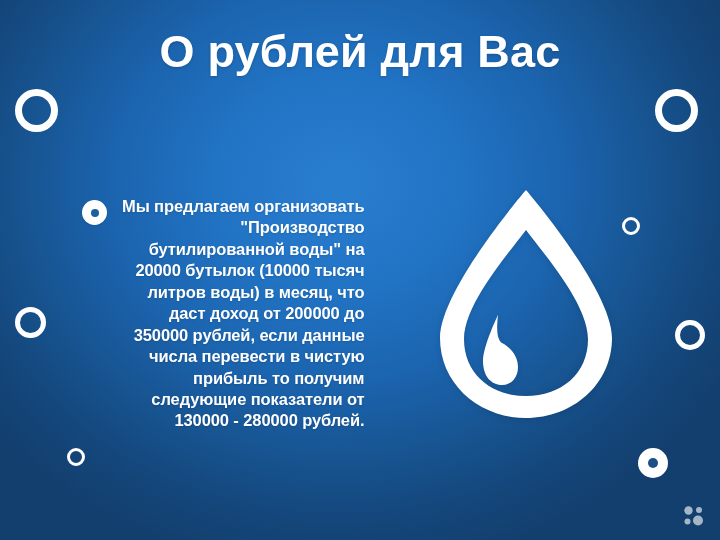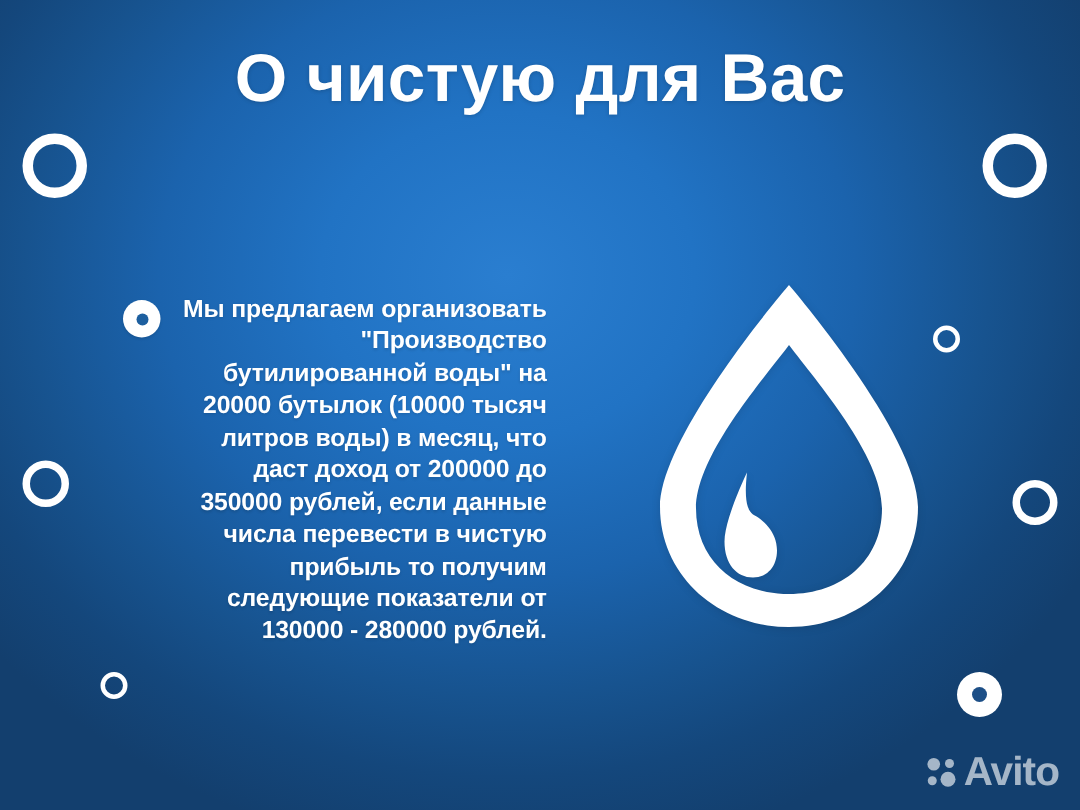--- a/index.html
+++ b/index.html
@@ -156,21 +156,21 @@
 <div id="slide">
 
   <div class="ring" id="ring-tl"></div>
   <div class="ring" id="ring-tr"></div>
   <div class="ring" id="ring-ml"></div>
   <div class="ring" id="ring-mr"></div>
   <div class="ring" id="ring-sr"></div>
   <div class="ring" id="ring-bl"></div>
   <div class="dot-donut" id="dot-br"></div>
 
-  <div id="title">О чистую для Вас</div>
+  <div id="title">О рублей для Вас</div>
 
   <div id="bullet-block">
     <div id="bullet-marker"></div>
     <div id="body-text">Мы предлагаем организовать
 "Производство
 бутилированной воды" на
 20000 бутылок (10000 тысяч
 литров воды) в месяц, что
 даст доход от 200000 до
 350000 рублей, если данные
@@ -201,16 +201,15 @@
              C 62 154, 60 147, 62 129 Z" fill="#ffffff"></path>
   </svg>
 
   <div id="watermark">
     <svg id="watermark-mark" width="24" height="24" viewBox="0 0 24 24" xmlns="http://www.w3.org/2000/svg" aria-hidden="true">
       <circle cx="6.5" cy="6.5" r="4.2" fill="#ffffff"></circle>
       <circle cx="17" cy="6" r="3" fill="#ffffff"></circle>
       <circle cx="5.5" cy="17.5" r="3" fill="#ffffff"></circle>
       <circle cx="16" cy="16.5" r="5" fill="#ffffff"></circle>
     </svg>
-    <span id="watermark-text">Avito</span>
   </div>
 
 </div>
 
 </body></html>

